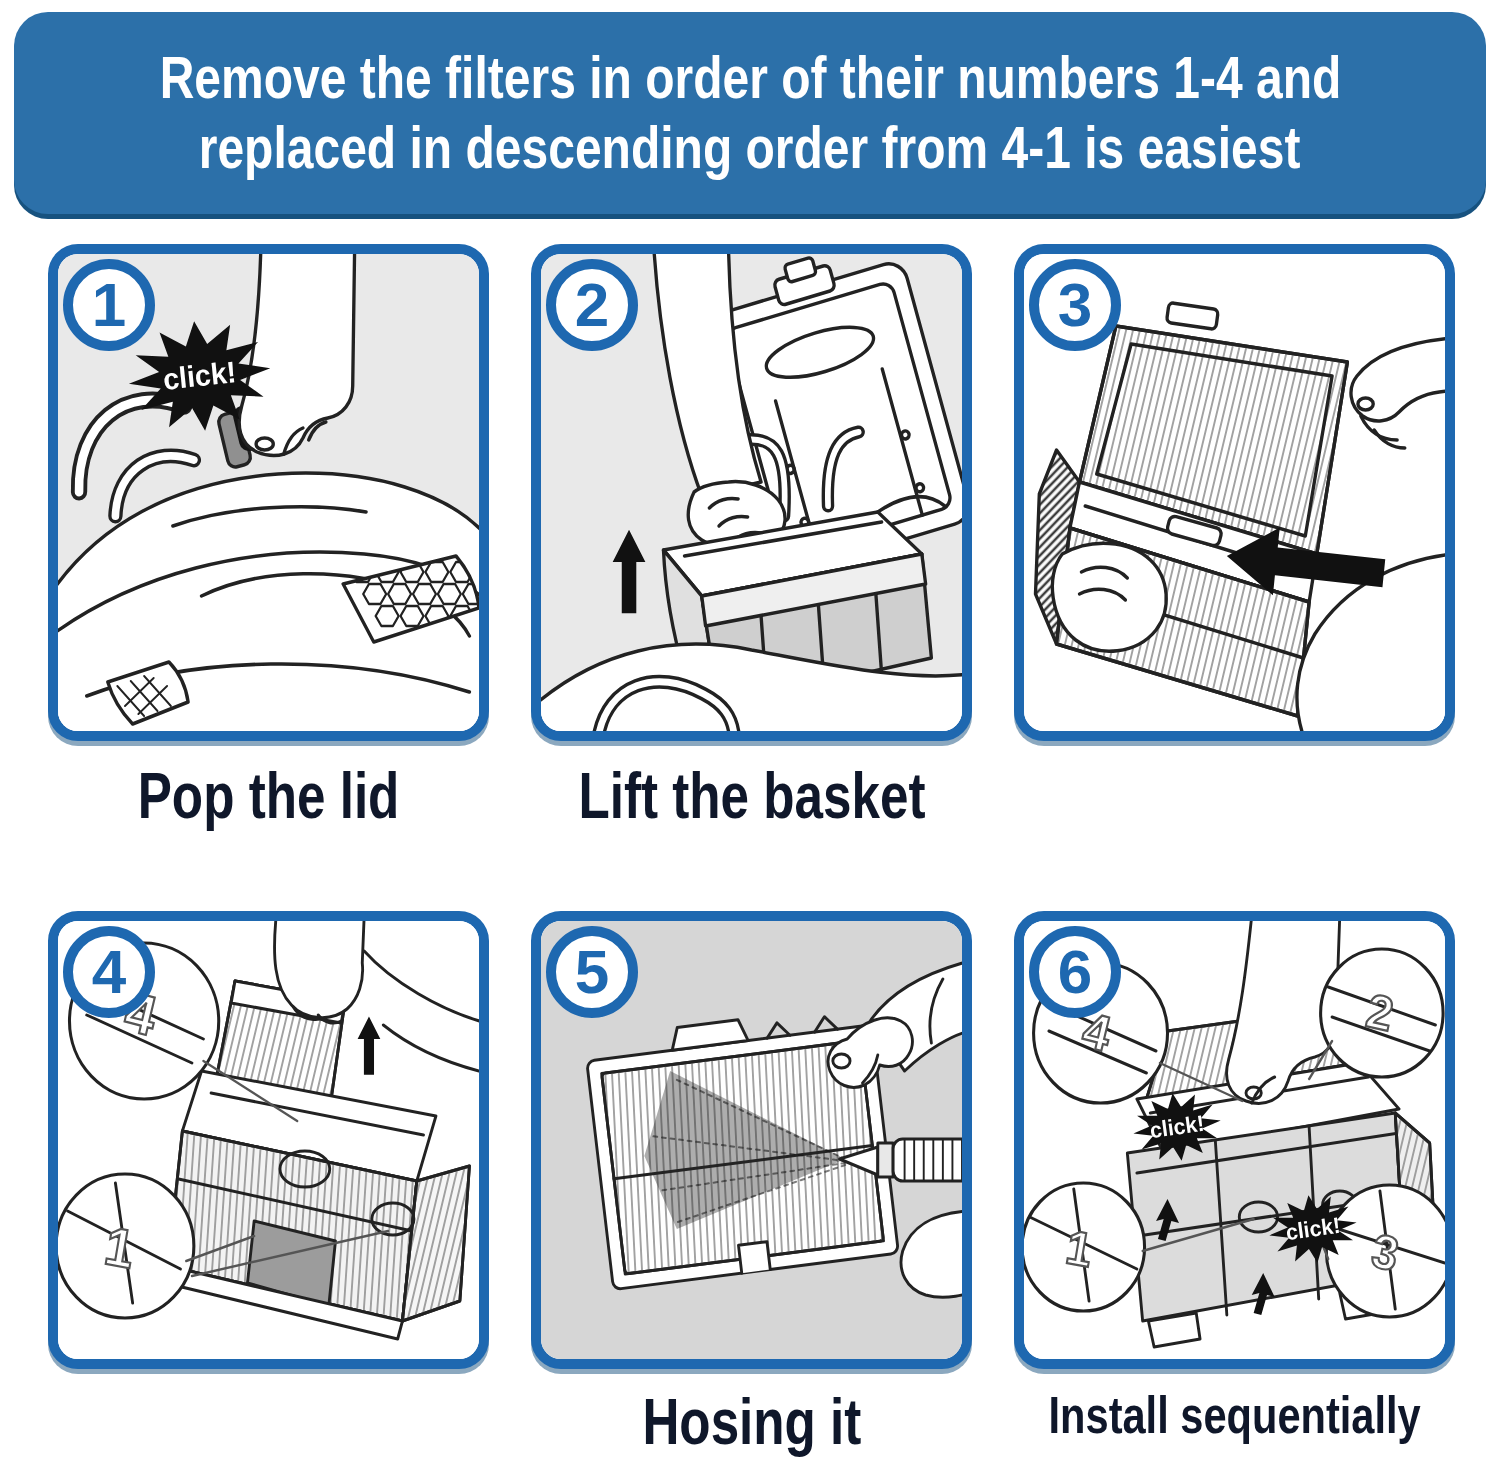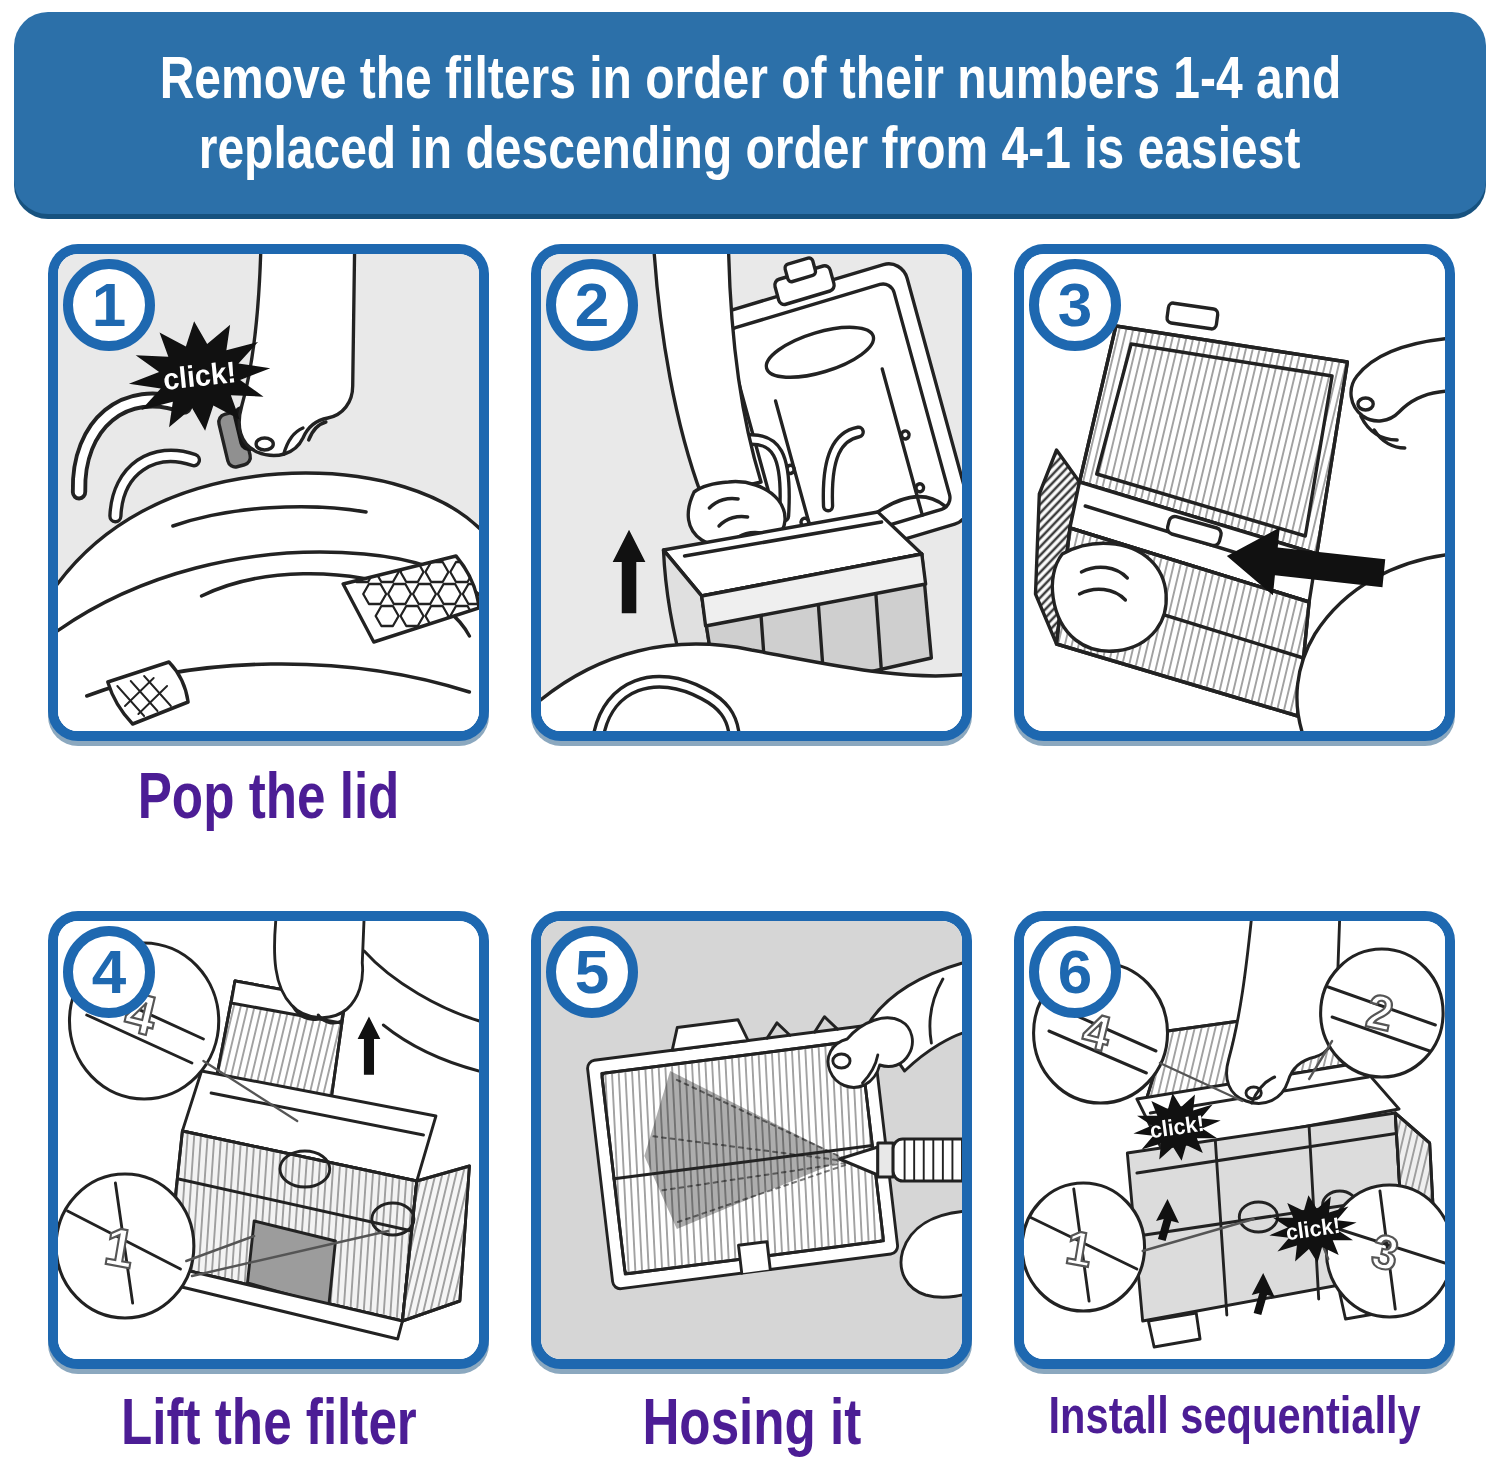--- a/index.html
+++ b/index.html
@@ -29,21 +29,21 @@
   .panel.r2{height:458px;}
   .panel svg.art{display:block;width:100%;height:100%;}
 
   .step-badge{
     position:absolute;top:5px;left:5px;width:92px;height:92px;border-radius:50%;
     background:#ffffff;border:10px solid #1E68B0;box-sizing:border-box;
     display:flex;align-items:center;justify-content:center;
     font-size:62px;font-weight:bold;color:#1E68B0;z-index:2;line-height:1;
   }
 
-  .caption{margin:18px 0 78px 0;font-size:64px;font-weight:bold;color:#4c1d95;text-align:right;white-space:nowrap;}
+  .caption{margin:18px 0 78px 0;font-size:64px;font-weight:bold;color:#0f172a;text-align:right;white-space:nowrap;}
   .caption span{display:inline-block;transform:scaleX(.8);}
   .row2 .caption{margin:16px 0 0 0;}
   .caption.small{font-size:52px;}
 
   text.star-label{fill:#ffffff;font-weight:bold;font-family:"Liberation Sans",sans-serif;}
   text.callout-num{font-weight:bold;font-family:"Liberation Sans",sans-serif;fill:#ffffff;stroke:#555;stroke-width:2.2px;}
 </style>
 </head>
 <body>
 
@@ -202,20 +202,21 @@
             <path d="M60,482 C70,430 120,414 170,440 C190,450 200,462 202,482" stroke-width="14"></path>
             <path d="M60,482 C70,430 120,414 170,440 C190,450 200,462 202,482" stroke="#fff" stroke-width="7"></path>
           </g>
         </g>
 
         <g transform="translate(92,308) scale(0.95)">
           <use href="#arrowUp" fill="#111"></use>
         </g>
       </svg>
     </div>
+    <div class="caption"><span>Lift the basket</span></div>
   </div>
 
   <div class="figure">
     <div class="panel r1">
       <div class="step-badge">3</div>
       <svg class="art" viewBox="0 0 440 477" preserveAspectRatio="none">
         <rect x="0" y="0" width="440" height="477" fill="#ffffff"></rect>
         <g stroke="#222" stroke-width="3.5" stroke-linejoin="round" stroke-linecap="round" fill="none">
 
           <g>
@@ -309,21 +310,20 @@
             <path d="M140,355 L345,310"></path>
           </g>
         </g>
         <text class="callout-num" x="86" y="112" font-size="56" text-anchor="middle" transform="rotate(14 86 96)">4</text>
         <text class="callout-num" x="64" y="345" font-size="54" text-anchor="middle" transform="rotate(10 64 330)">1</text>
         <g transform="translate(325,118) scale(0.66)">
           <use href="#arrowUp" fill="#111"></use>
         </g>
       </svg>
     </div>
-    <div class="caption"><span>Lift the filter</span></div>
   </div>
 
   <div class="figure">
     <div class="panel r2">
       <div class="step-badge">5</div>
       <svg class="art" viewBox="0 0 440 438" preserveAspectRatio="none">
         <rect x="0" y="0" width="440" height="438" fill="#d6d6d6"></rect>
         <g stroke="#222" stroke-width="3" stroke-linejoin="round" stroke-linecap="round" fill="none">
 
           <g transform="rotate(-7 220 230)">

